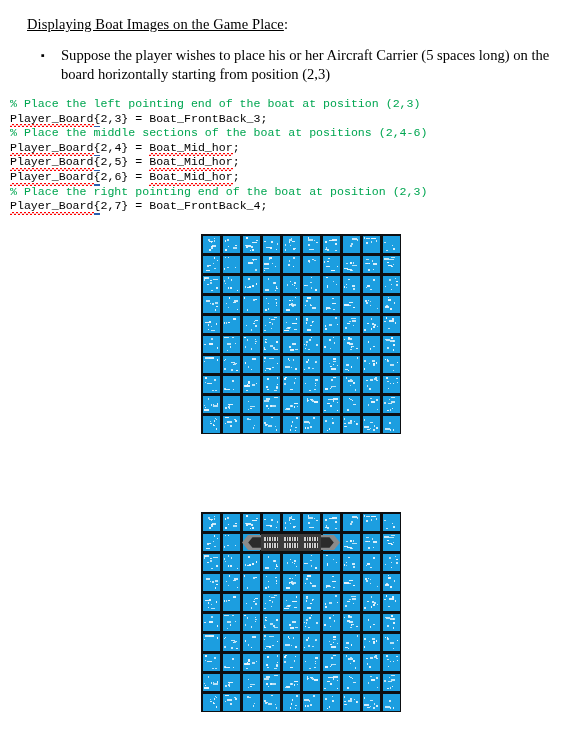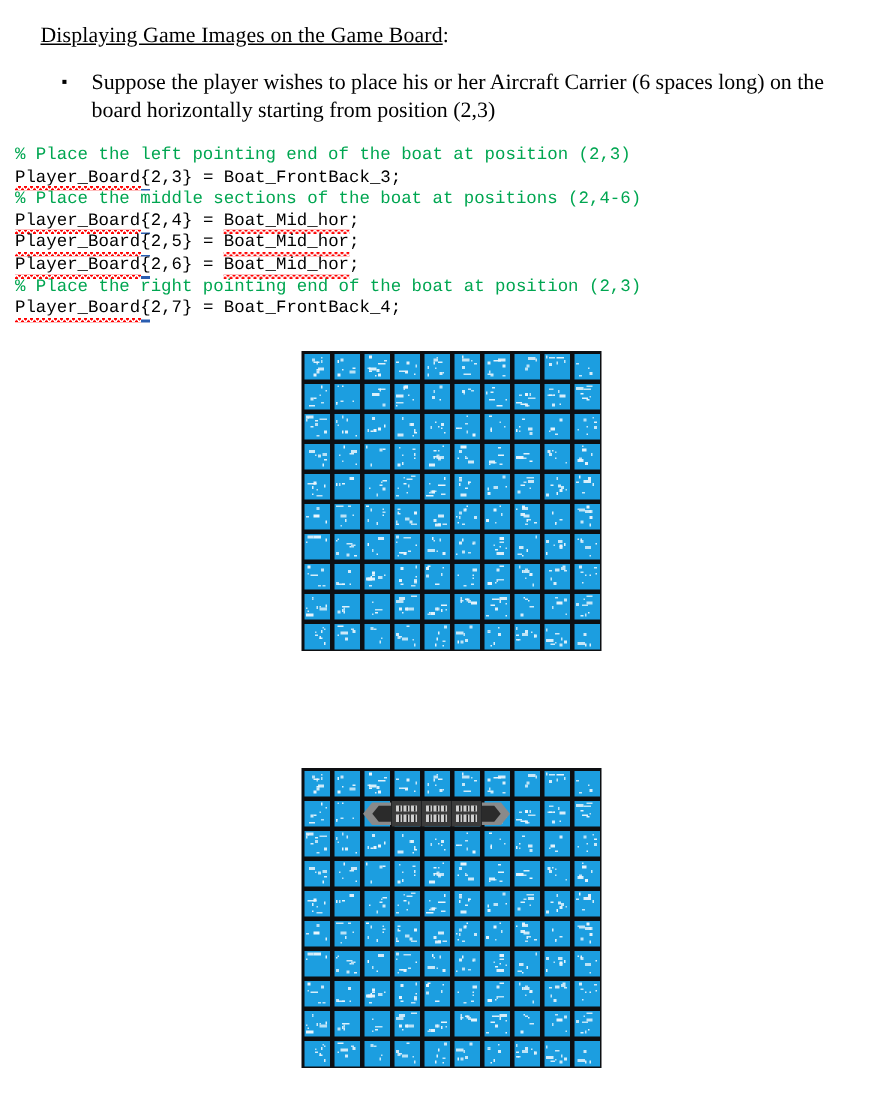--- a/index.html
+++ b/index.html
@@ -95,26 +95,26 @@
   }
   .mid-dark{
     position:absolute;background:#242424;
   }
   .cap-svg{position:absolute;left:0;top:0;}
 </style>
 </head>
 <body>
 
 <div id="doc-heading">
-  <span class="hd-underline">Displaying Game Images on the Game Board</span><span>:</span>
+  <span class="hd-underline">Displaying Boat Images on the Game Place</span><span>:</span>
 </div>
 
 <div id="bullet-block">
   <div id="bullet-marker">▪</div>
-  <div id="bullet-text">Suppose the player wishes to place his or her Aircraft Carrier (6 spaces long) on the board horizontally starting from position (2,3)</div>
+  <div id="bullet-text">Suppose the player wishes to place his or her Aircraft Carrier (5 spaces long) on the board horizontally starting from position (2,3)</div>
 </div>
 
 <div id="code-block"><div class="code-line comment">% Place the left pointing end of the boat at position (2,3)</div><div class="code-line"><span class="sq">Player_Board</span><span class="blu">{</span><span>2,3} </span>= Boat_FrontBack_3;</div><div class="code-line comment">% Place the middle sections of the boat at positions (2,4-6)</div><div class="code-line"><span class="sq">Player_Board</span><span class="blu">{</span><span>2,4} </span>= <span class="sq">Boat_Mid_hor</span>;</div><div class="code-line"><span class="sq">Player_Board</span><span class="blu">{</span><span>2,5} </span>= <span class="sq">Boat_Mid_hor</span>;</div><div class="code-line"><span class="sq">Player_Board</span><span class="blu">{</span><span>2,6} </span>= <span class="sq">Boat_Mid_hor</span>;</div><div class="code-line comment">% Place the right pointing end of the boat at position (2,3)</div><div class="code-line"><span class="sq">Player_Board</span><span class="blu">{</span><span>2,7} </span>= Boat_FrontBack_4;</div></div>
 
 <div class="board" id="board-empty">
     <div class="cell">
       <div class="water">
         <div class="spk" style="width: 1px; height: 2px; left: 8.132px; top: 5.51713px; opacity: 0.77;"></div>
         <div class="spk" style="width: 2px; height: 2px; left: 6.97915px; top: 13.296px; opacity: 0.97;"></div>
         <div class="spk" style="width: 4px; height: 1px; left: 6.20677px; top: 5.27063px; opacity: 0.94;"></div>

